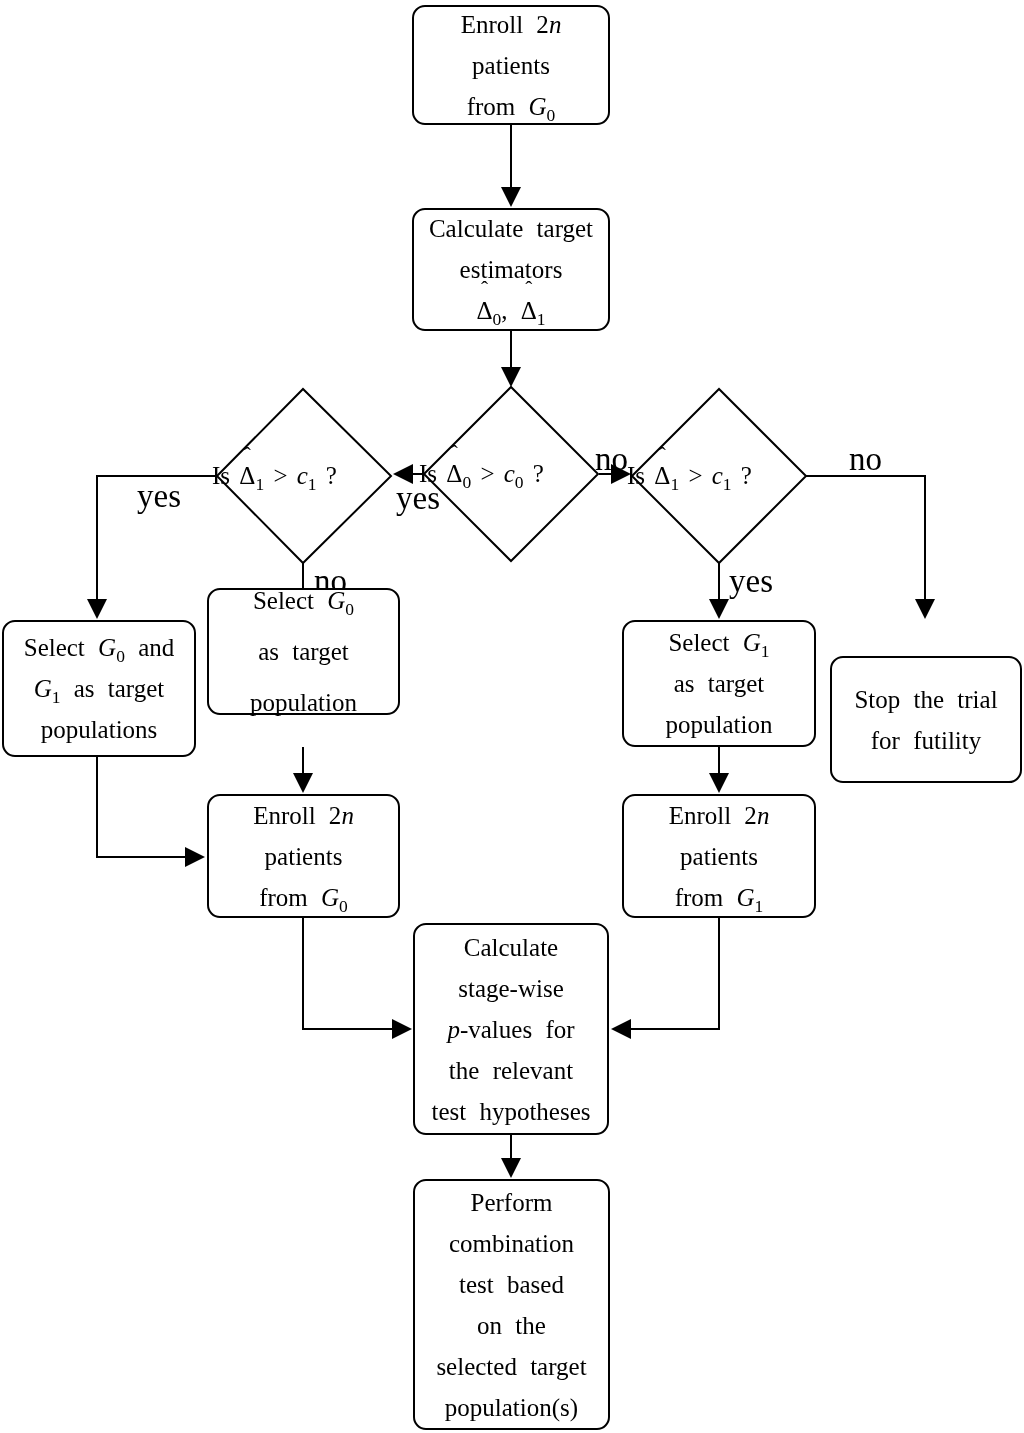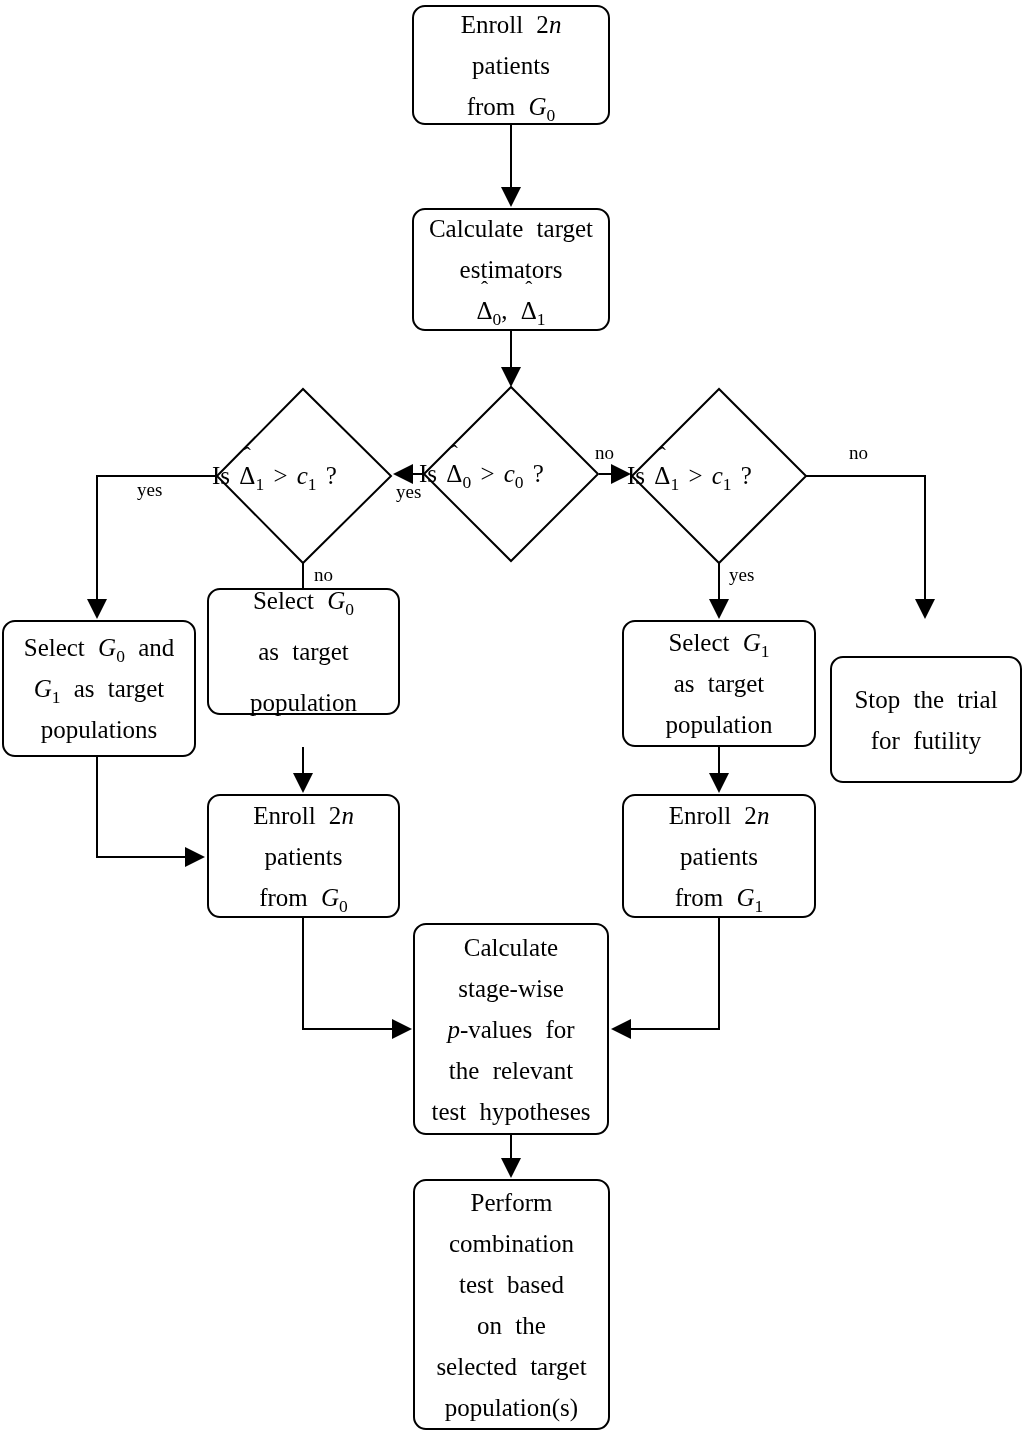--- a/index.html
+++ b/index.html
@@ -13,21 +13,21 @@
     border:2px solid #000;border-radius:13px;background:#fff;
     display:flex;flex-direction:column;justify-content:center;align-items:center;
     text-align:center;font-size:25px;word-spacing:0.28em;
   }
   .node .line{line-height:41px;white-space:nowrap;}
   .dtext{
     position:absolute;z-index:2;text-align:left;font-size:25px;
     word-spacing:0.12em;white-space:nowrap;
   }
   .dtext .line{line-height:40px;}
-  .elabel{position:absolute;z-index:2;font-size:19px;line-height:1;}
+  .elabel{position:absolute;z-index:2;font-size:33px;line-height:1;}
   sub{font-size:0.7em;line-height:0;}
   .it{font-style:italic;}
   .hat{position:relative;display:inline-block;}
   .hat-mark{
     position:absolute;left:50%;top:-0.54em;transform:translateX(-50%);
     font-size:0.85em;line-height:1;
   }
   
   .n-enroll1   {left:412px;top:5px;   width:198px;height:120px;}
   .n-calceffect{left:412px;top:208px; width:198px;height:123px;}

